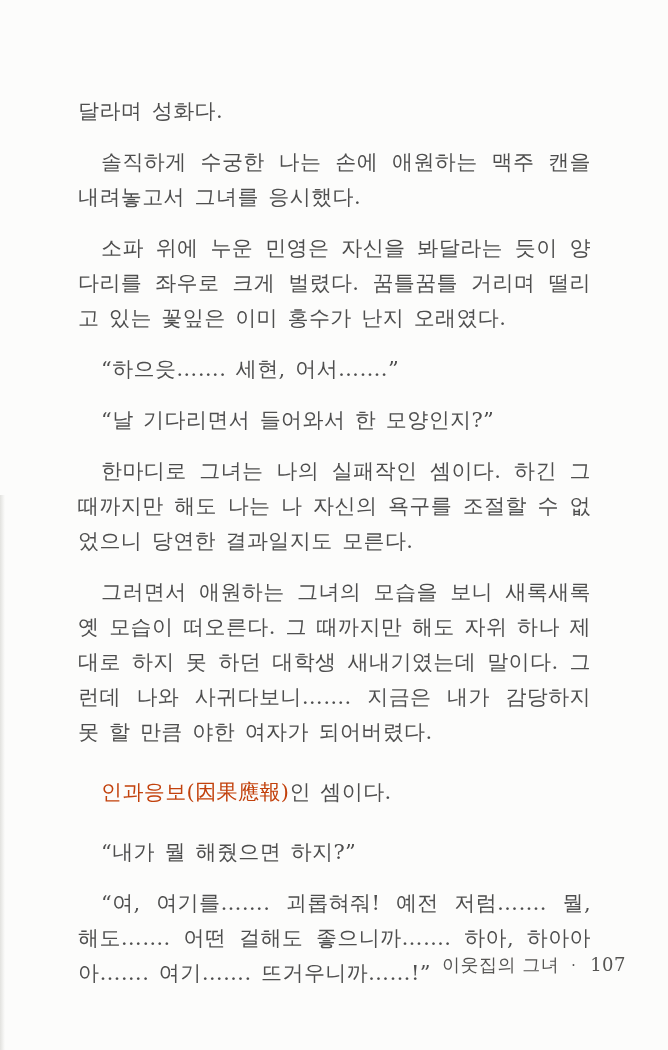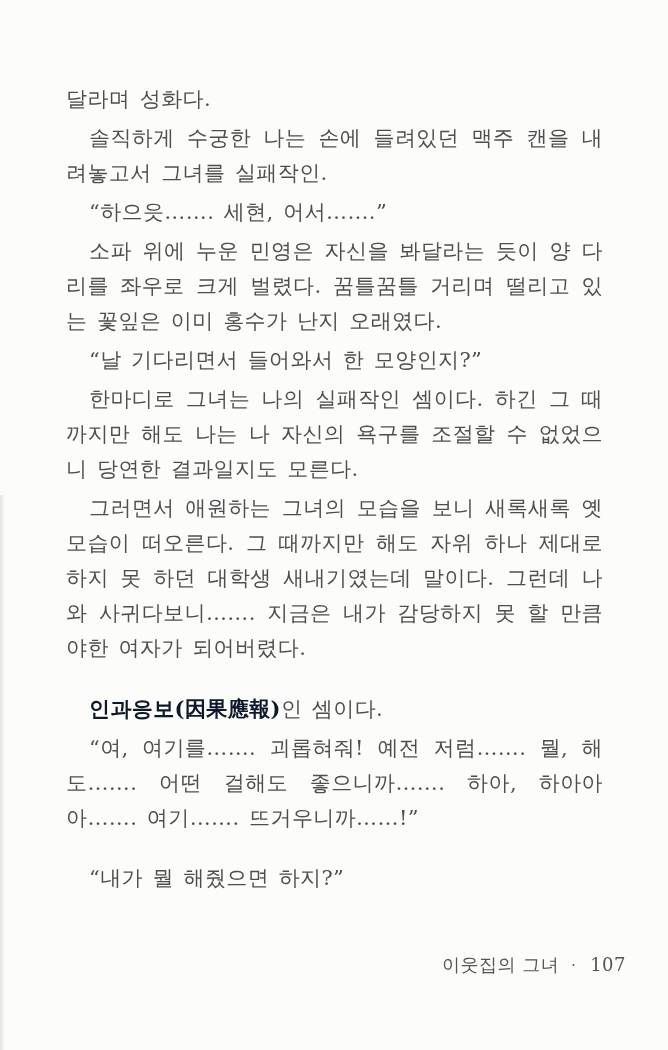--- a/index.html
+++ b/index.html
@@ -35,31 +35,31 @@
     top: 78px;
     width: 545px;
     font-size: 21px;
     line-height: 35px;
     text-align: justify;
     text-justify: inter-word;
     letter-spacing: 0.4px;
     word-spacing: 2.5px;
   }
   .text-block p {
-    margin: 4px;
+    margin: 16px;
   }
   .text-block p.indent {
     text-indent: 23px;
   }
   .text-block p.gap {
     margin-top: 25px;
   }
   .text-block strong {
-    font-weight: bold;
-    color: #0f172a;
+    font-weight: normal;
+    color: #c2410c;
   }
   .footer {
     position: absolute;
     top: 952px;
     right: 42px;
     font-size: 18px;
     line-height: 26px;
     color: #555452;
     letter-spacing: 0.5px;
     white-space: nowrap;
@@ -75,29 +75,29 @@
     padding-left: 2px;
   }
 </style>
 </head>
 <body>
 
 <div class="page">
 
   <div class="text-block">
       <p class=""><span>달라며 성화다.</span></p>
-      <p class="indent"><span>솔직하게 수궁한 나는 손에 들려있던 맥주 캔을 내려놓고서 그녀를 실패작인.</span></p>
+      <p class="indent"><span>솔직하게 수궁한 나는 손에 애원하는 맥주 캔을 내려놓고서 그녀를 응시했다.</span></p>
+      <p class="indent"><span>소파 위에 누운 민영은 자신을 봐달라는 듯이 양 다리를 좌우로 크게 벌렸다. 꿈틀꿈틀 거리며 떨리고 있는 꽃잎은 이미 홍수가 난지 오래였다.</span></p>
       <p class="indent"><span>“하으읏……. 세현, 어서…….”</span></p>
-      <p class="indent"><span>소파 위에 누운 민영은 자신을 봐달라는 듯이 양 다리를 좌우로 크게 벌렸다. 꿈틀꿈틀 거리며 떨리고 있는 꽃잎은 이미 홍수가 난지 오래였다.</span></p>
       <p class="indent"><span>“날 기다리면서 들어와서 한 모양인지?”</span></p>
       <p class="indent"><span>한마디로 그녀는 나의 실패작인 셈이다. 하긴 그 때까지만 해도 나는 나 자신의 욕구를 조절할 수 없었으니 당연한 결과일지도 모른다.</span></p>
       <p class="indent"><span>그러면서 애원하는 그녀의 모습을 보니 새록새록 옛 모습이 떠오른다. 그 때까지만 해도 자위 하나 제대로 하지 못 하던 대학생 새내기였는데 말이다. 그런데 나와 사귀다보니……. 지금은 내가 감당하지 못 할 만큼 야한 여자가 되어버렸다.</span></p>
       <p class="indent gap"><strong>인과응보(因果應報)</strong><span>인 셈이다.</span></p>
+      <p class="indent gap"><span>“내가 뭘 해줬으면 하지?”</span></p>
       <p class="indent"><span>“여, 여기를……. 괴롭혀줘! 예전 저럼……. 뭘, 해도……. 어떤 걸해도 좋으니까……. 하아, 하아아아……. 여기……. 뜨거우니까……!”</span></p>
-      <p class="indent gap"><span>“내가 뭘 해줬으면 하지?”</span></p>
     </div>
 
   <div class="footer">
     <span class="title">이웃집의 그녀</span><span class="sep">·</span><span class="page-num">107</span>
   </div>
 
   <div class="edge-shadow"></div>
 
 </div>
 

